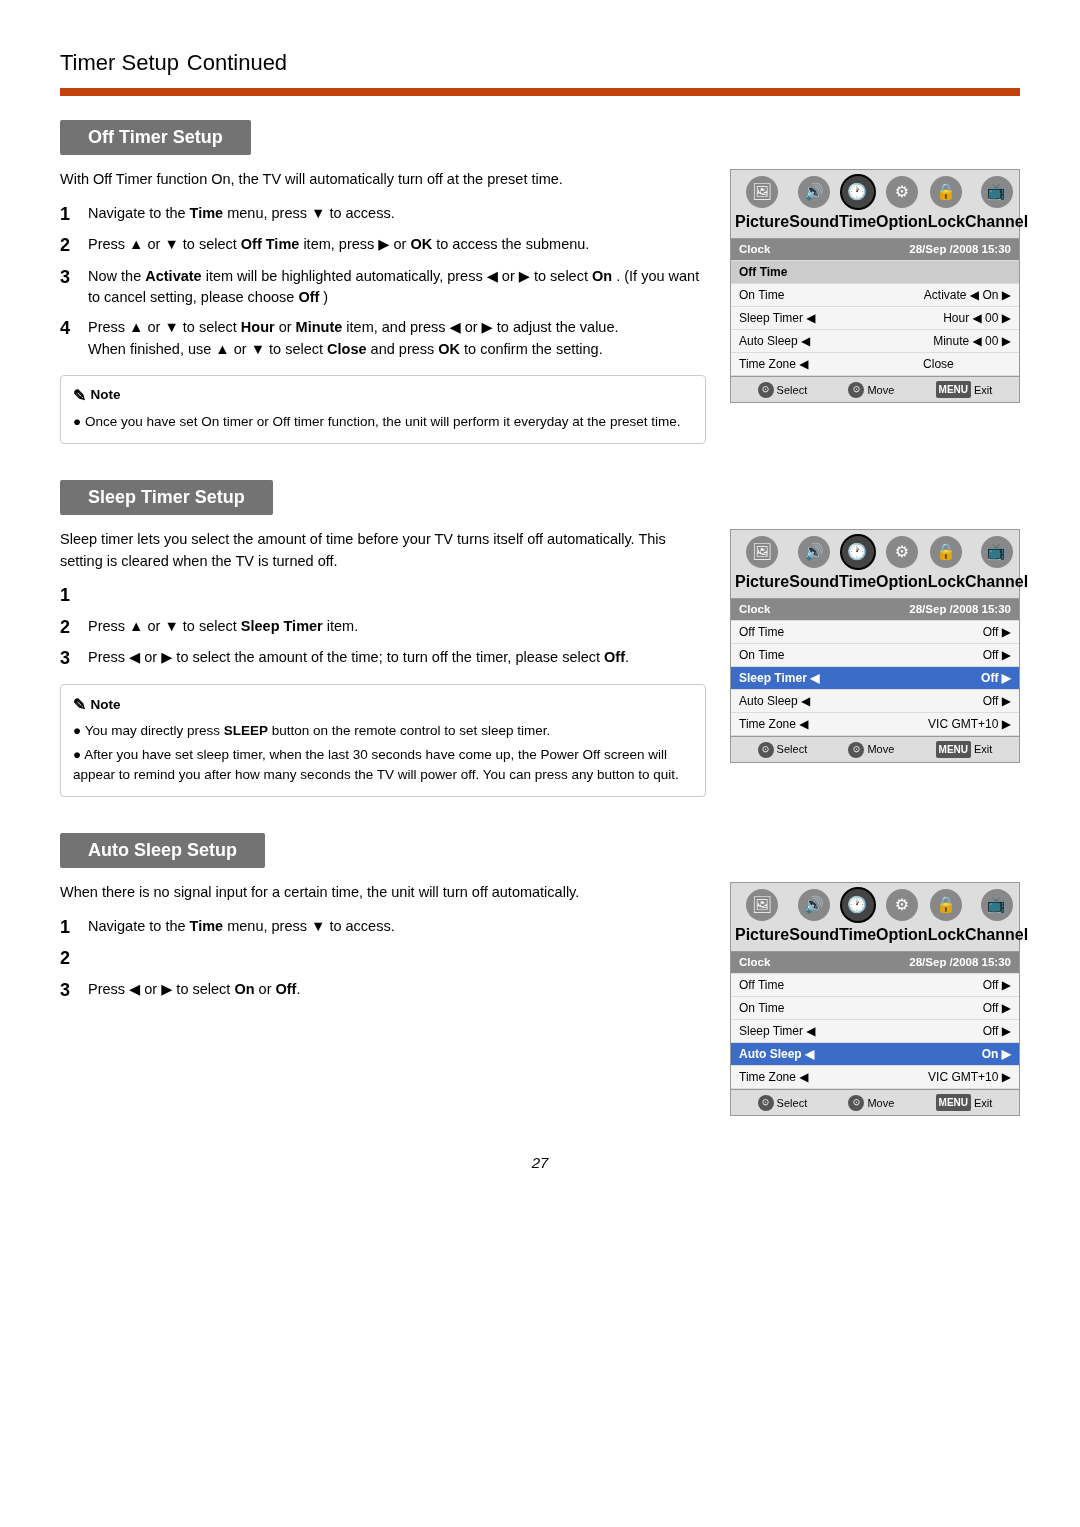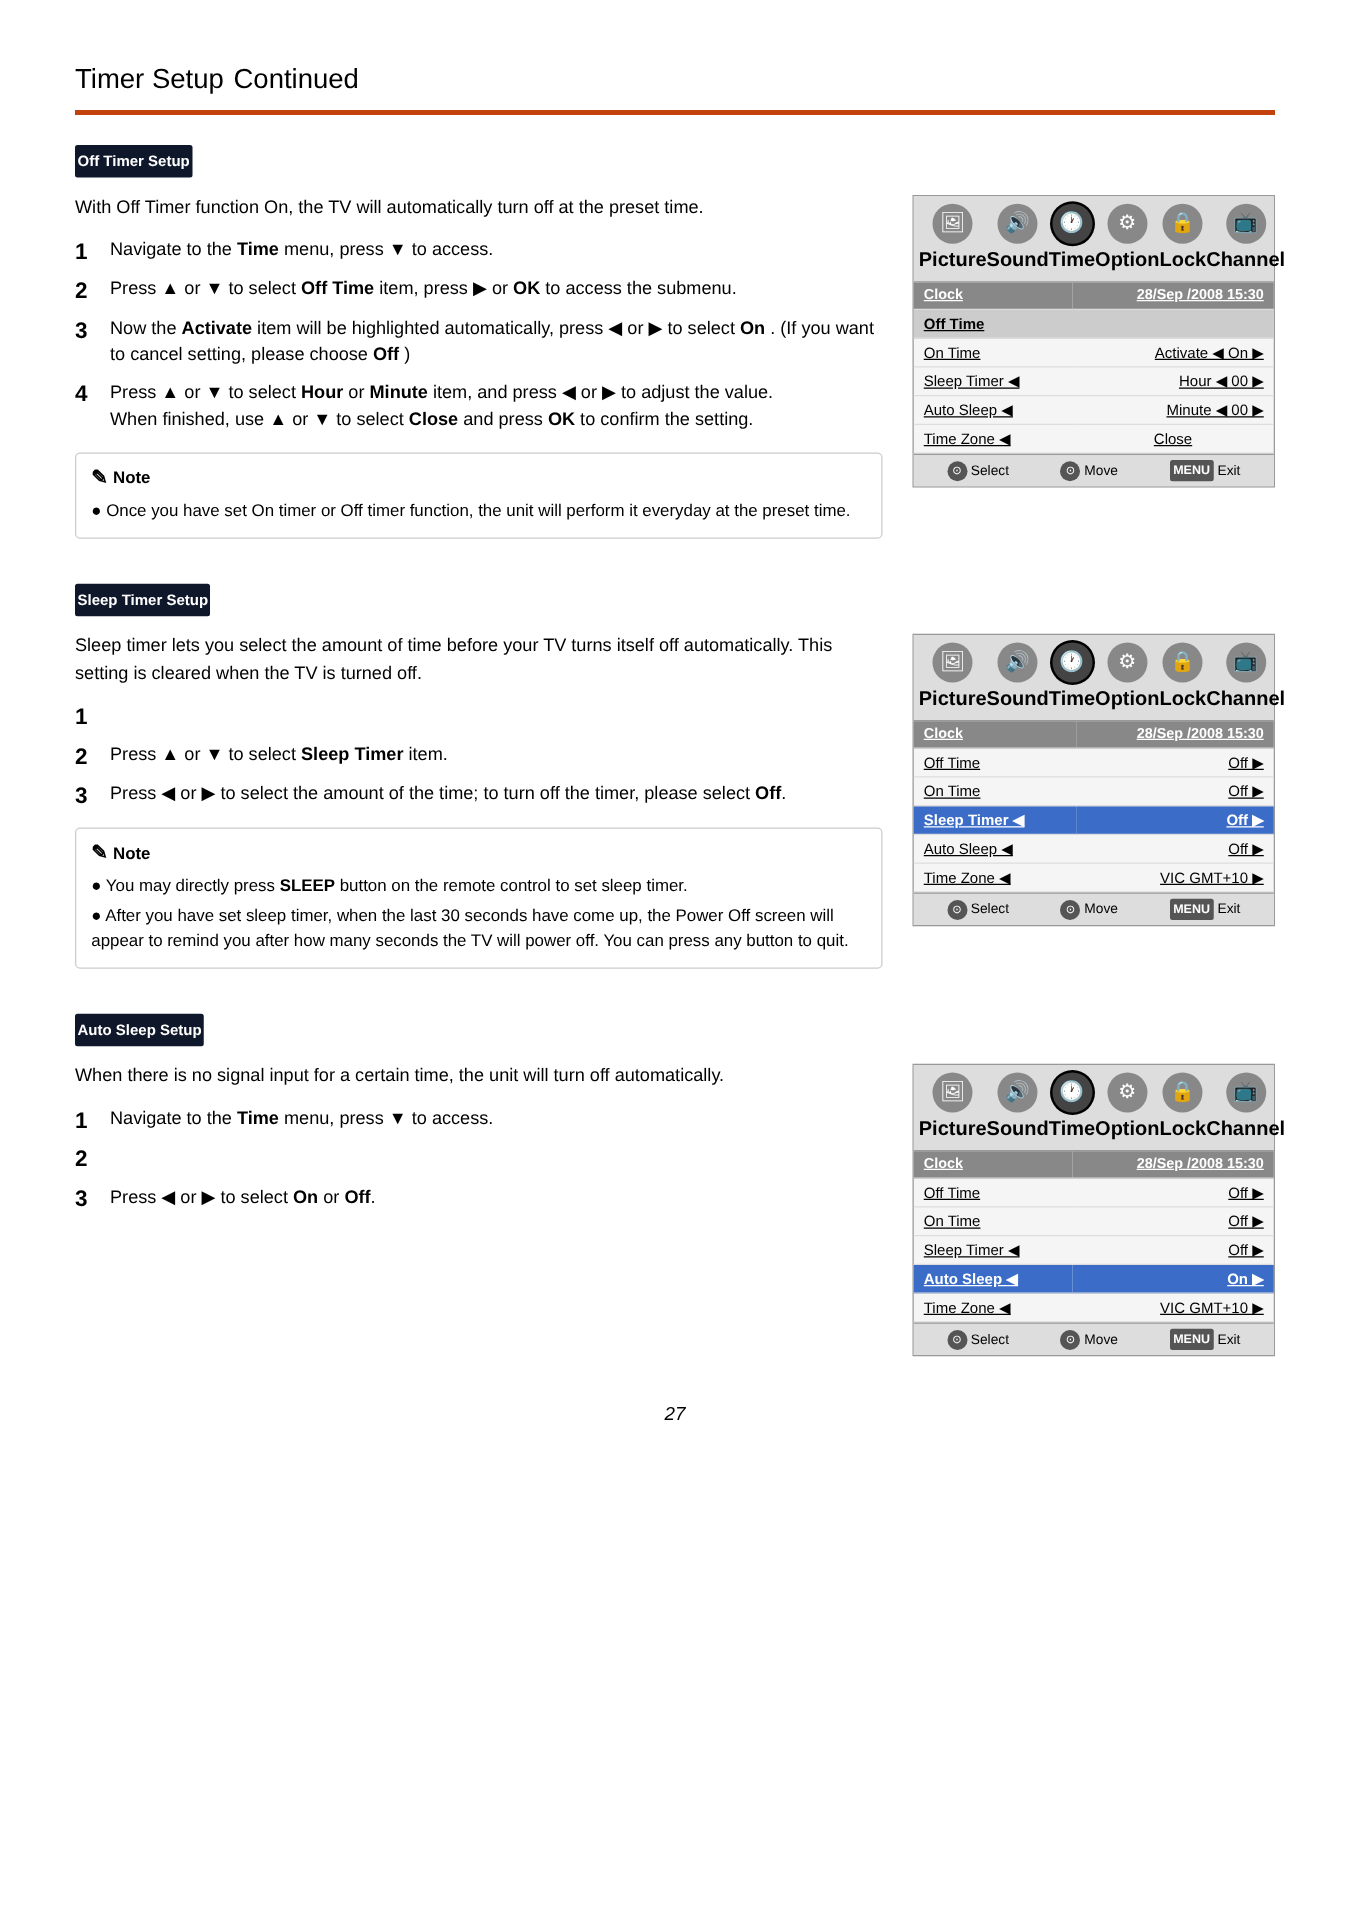--- a/index.html
+++ b/index.html
@@ -11,33 +11,33 @@
       min-height: 1527px;
       padding: 40px 60px;
       font-size: 15px;
       line-height: 1.5;
     }
 
     
     .page-title {
       font-size: 28px;
       font-weight: bold;
-      border-bottom: 4px solid #c2410c;
+      border-bottom: 8px solid #c2410c;
       padding-bottom: 6px;
       margin-bottom: 24px;
     }
     .page-title span { font-weight: normal; font-size: 22px; }
 
     
     .section-header {
-      background: #0f172a;
+      background: #737373;
       color: #fff;
-      font-size: 12px;
-      font-weight: bold;
-      padding: 4px 2px;
+      font-size: 18px;
+      font-weight: bold;
+      padding: 4px 28px;
       display: inline-block;
       margin-bottom: 14px;
       border-radius: 2px;
     }
 
     
     .section {
       margin-bottom: 36px;
     }
 
@@ -138,21 +138,20 @@
     .menu-icon-label { font-size: 16px; font-weight: bold; }
 
     .menu-table {
       width: 100%;
       border-collapse: collapse;
     }
     .menu-table td {
       padding: 2px 8px;
       border-bottom: 1px solid #ddd;
       font-size: 12px;
-      text-decoration: underline;
     }
     .menu-table tr.header-row td {
       background: #888;
       color: #fff;
       font-weight: bold;
       font-size: 11.5px;
     }
     .menu-table tr.section-row td {
       background: #ccc;
       font-weight: bold;

